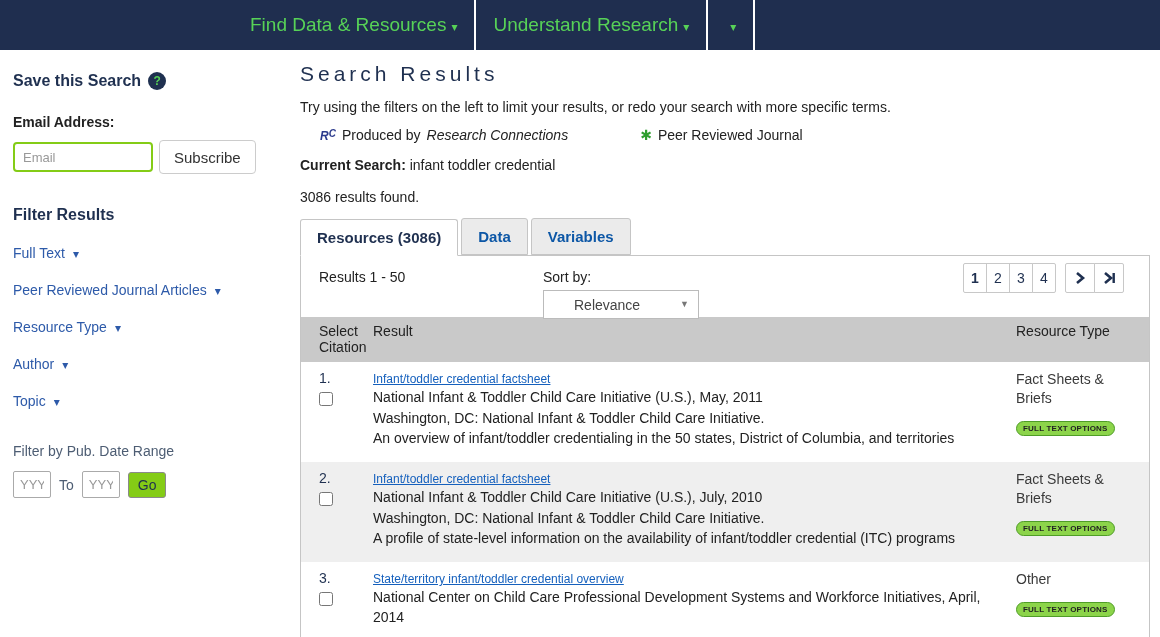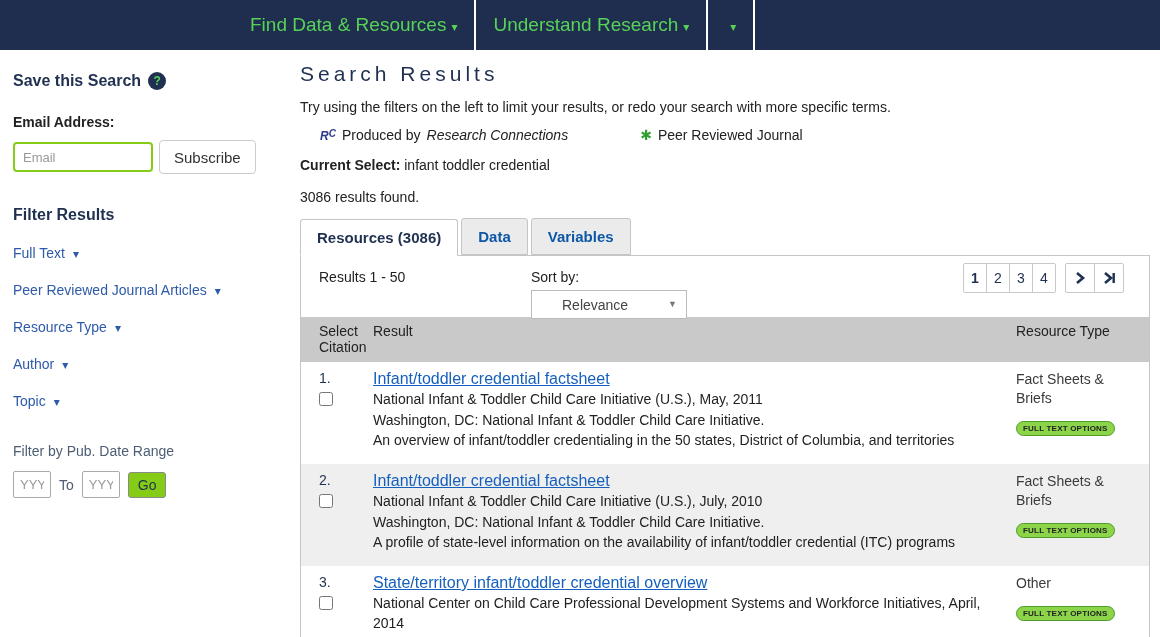--- a/index.html
+++ b/index.html
@@ -66,21 +66,21 @@
          font-weight:bold; cursor:pointer; border:1px solid #c5c5c5;
          border-radius:3px 3px 0 0; margin-right:3px; }
   .tab.active { background:#fff; color:#1F3050; border-bottom:1px solid #fff;
                 position:relative; z-index:2; margin-bottom:-1px; }
   .tab.inactive { background:#EBEBEB; color:#0D57A6; }
 
   
   .results-box { border:1px solid #c5c5c5; background:#fff; min-height:410px; position:relative; }
   .toolbar { position:relative; height:61px; }
   .results-range { position:absolute; left:18px; top:13px; font-size:14px; color:#222; }
-  .sort-block { position:absolute; left:230px; top:13px; }
+  .sort-block { position:absolute; left:242px; top:13px; }
   .sort-label { font-size:14px; color:#222; }
   .sort-select { margin-top:5px; width:156px; height:29px; border:1px solid #bbb;
                  background:#fff; display:flex; align-items:center; cursor:pointer;
                  position:relative; }
   .sort-value { font-size:14px; color:#444; padding-left:30px; }
   .sel-arrow { position:absolute; right:9px; top:8px; font-size:9px; color:#777; }
   .pagination { position:absolute; right:25px; top:7px; display:flex; gap:9px; }
   .page-group { display:flex; }
   .page-btn { width:24px; height:30px; background:#fff; border:1px solid #c8c8c8;
               display:flex; align-items:center; justify-content:center; font-size:14px;
@@ -92,21 +92,21 @@
 
   
   .thead { display:flex; background:#C9C9C9; padding:6px 0 7px 0; font-size:14px; color:#222; }
   .col-select { width:72px; padding-left:18px; flex-shrink:0; }
   .col-result { flex:1; padding-right:12px; }
   .col-type { width:133px; flex-shrink:0; padding-right:8px; }
   .row { display:flex; padding-top:8px; padding-bottom:14px; font-size:14px; }
   .row.alt { background:#EFEFEF; }
   .row-num { color:#1F3050; font-size:14px; }
   .row-check { margin-top:6px; width:14px; height:14px; cursor:pointer; }
-  .result-title { color:#1560BD; text-decoration:underline; cursor:pointer; font-size:16px; }
+  .result-title { color:#1560BD; text-decoration:underline; cursor:pointer; font-size:12px; }
   .result-line { margin-top:1px; line-height:20px; color:#222; }
   .result-desc { margin-top:0; line-height:20px; color:#222; }
   .type-text { color:#3a3a3a; line-height:19px; }
   .badge { display:inline-block; margin-top:13px; background:#8CD44A; border:1px solid #4F9D27;
            border-radius:8px; padding:2px 6px 2px 6px; font-size:8px; font-weight:bold;
            color:#222; letter-spacing:0.2px; cursor:pointer; white-space:nowrap; }
   .chev-svg { display:block; }
 </style>
 </head>
 <body>
@@ -180,21 +180,21 @@
         <span>Produced by</span>
         <span class="legend-italic">Research Connections</span>
       </div>
       <div class="legend-item">
         <span class="peer-icon">✱</span>
         <span>Peer Reviewed Journal</span>
       </div>
     </div>
 
     <div class="current-search">
-      <b>Current Select:</b>
+      <b>Current Search:</b>
       <span>infant toddler credential</span>
     </div>
     <div class="results-found">3086 results found.</div>
 
     <div class="tabs">
       <div class="tab active">Resources (3086)</div>
       <div class="tab inactive">Data</div>
       <div class="tab inactive">Variables</div>
     </div>
 

